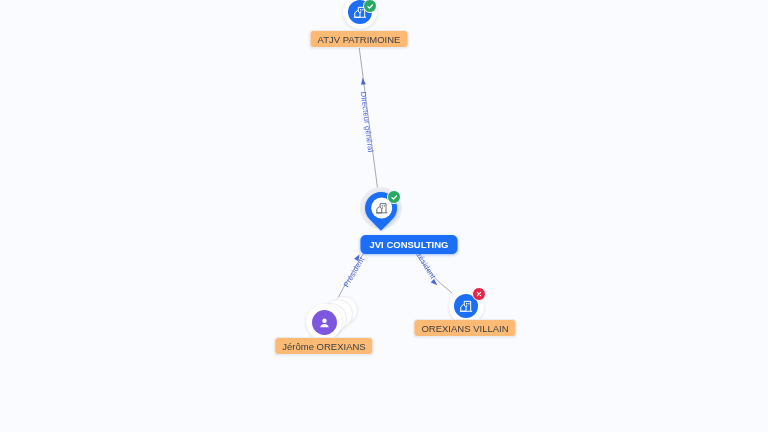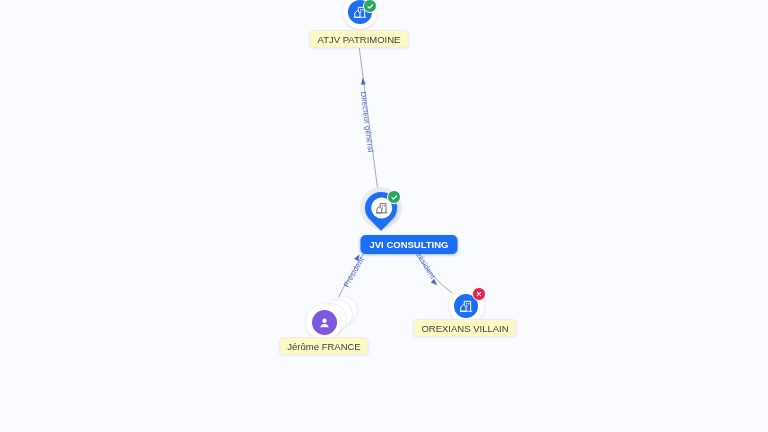--- a/index.html
+++ b/index.html
@@ -44,21 +44,21 @@
     border-radius:50% 50% 50% 0;transform:rotate(-45deg);
     box-shadow:0 1px 3px rgba(28,110,245,.35);
   }
   .pin-inner{
     position:absolute;left:5.5px;top:5.5px;width:21px;height:21px;border-radius:50%;
     background:#fff;transform:rotate(45deg);display:flex;align-items:center;justify-content:center;
   }
   
   .label-chip{
     position:absolute;z-index:4;transform:translateX(-50%);white-space:nowrap;
-    background:#fef9c3;border:1px solid #ececf0;border-radius:4px;
+    background:#fdba74;border:1px solid #ececf0;border-radius:4px;
     box-shadow:0 1px 2px rgba(60,64,67,.08);
     padding:2.5px 7px;font-size:9.5px;color:var(--node-label-text,#3c4043);
   }
   .label-chip-focus{
     background:var(--focus-label-bg,#1c6ef5);border-color:var(--focus-label-bg,#1c6ef5);
     color:#fff;font-weight:bold;border-radius:5px;padding:3px 8px;
     box-shadow:0 1px 3px rgba(28,110,245,.4);
     margin-left:23px;
   }
   
@@ -129,21 +129,21 @@
   <div class="stack-circle" style="left:323px;top:299px;width:30px;height:30px;z-index:1;"></div>
   <div class="stack-circle" style="left:315px;top:303px;width:32px;height:32px;z-index:2;"></div>
   <div class="node-circle" style="left:306px;top:304px;width:36px;height:36px;z-index:3;">
     <div class="inner-disc disc-purple" style="left:5.5px;top:5.5px;width:25px;height:25px;">
       <svg viewBox="0 0 24 24" width="15" height="15">
         <circle cx="12" cy="9.2" r="3.5" fill="#fff"></circle>
         <path d="M5.2 19.6c.4-3.4 3.3-5.4 6.8-5.4s6.4 2 6.8 5.4z" fill="#fff"></path>
       </svg>
     </div>
   </div>
-  <div class="label-chip" style="left:324px;top:337px;">Jérôme FRANCE</div>
+  <div class="label-chip" style="left:324px;top:337px;">Jérôme OREXIANS</div>
 
   <div class="node-circle" style="left:448.5px;top:288.5px;width:35px;height:35px;">
     <div class="inner-disc disc-blue" style="left:5.5px;top:5.5px;width:24px;height:24px;">
       <svg class="bldg co-icon-white" viewBox="0 0 24 24" width="14" height="14">
         <path class="outline" d="M9 21V4h11v17"></path>
         <rect class="win" x="12" y="7" width="2.2" height="2.2"></rect>
         <rect class="win" x="15.8" y="7" width="2.2" height="2.2"></rect>
         <rect class="win" x="12" y="11" width="2.2" height="2.2"></rect>
         <path class="house" d="M3 21v-7.5L7.5 9.5l4.5 4V21z"></path>
         <path class="outline" d="M1.5 21h21"></path>

